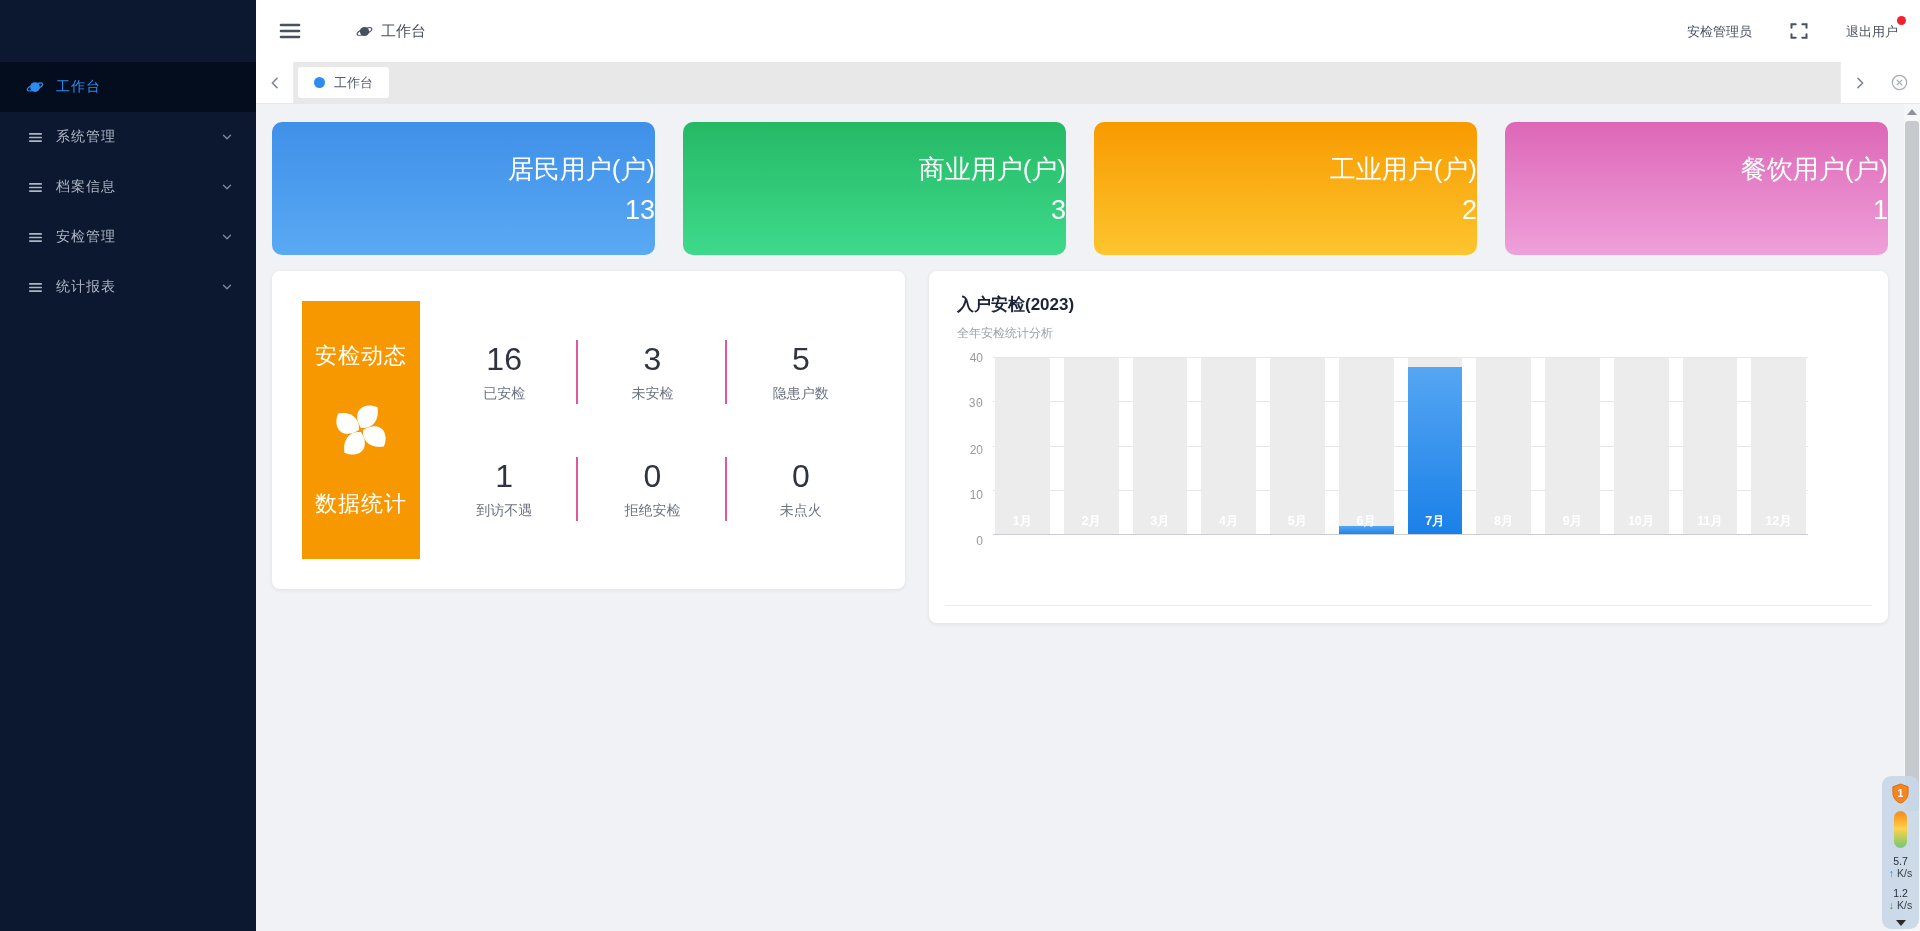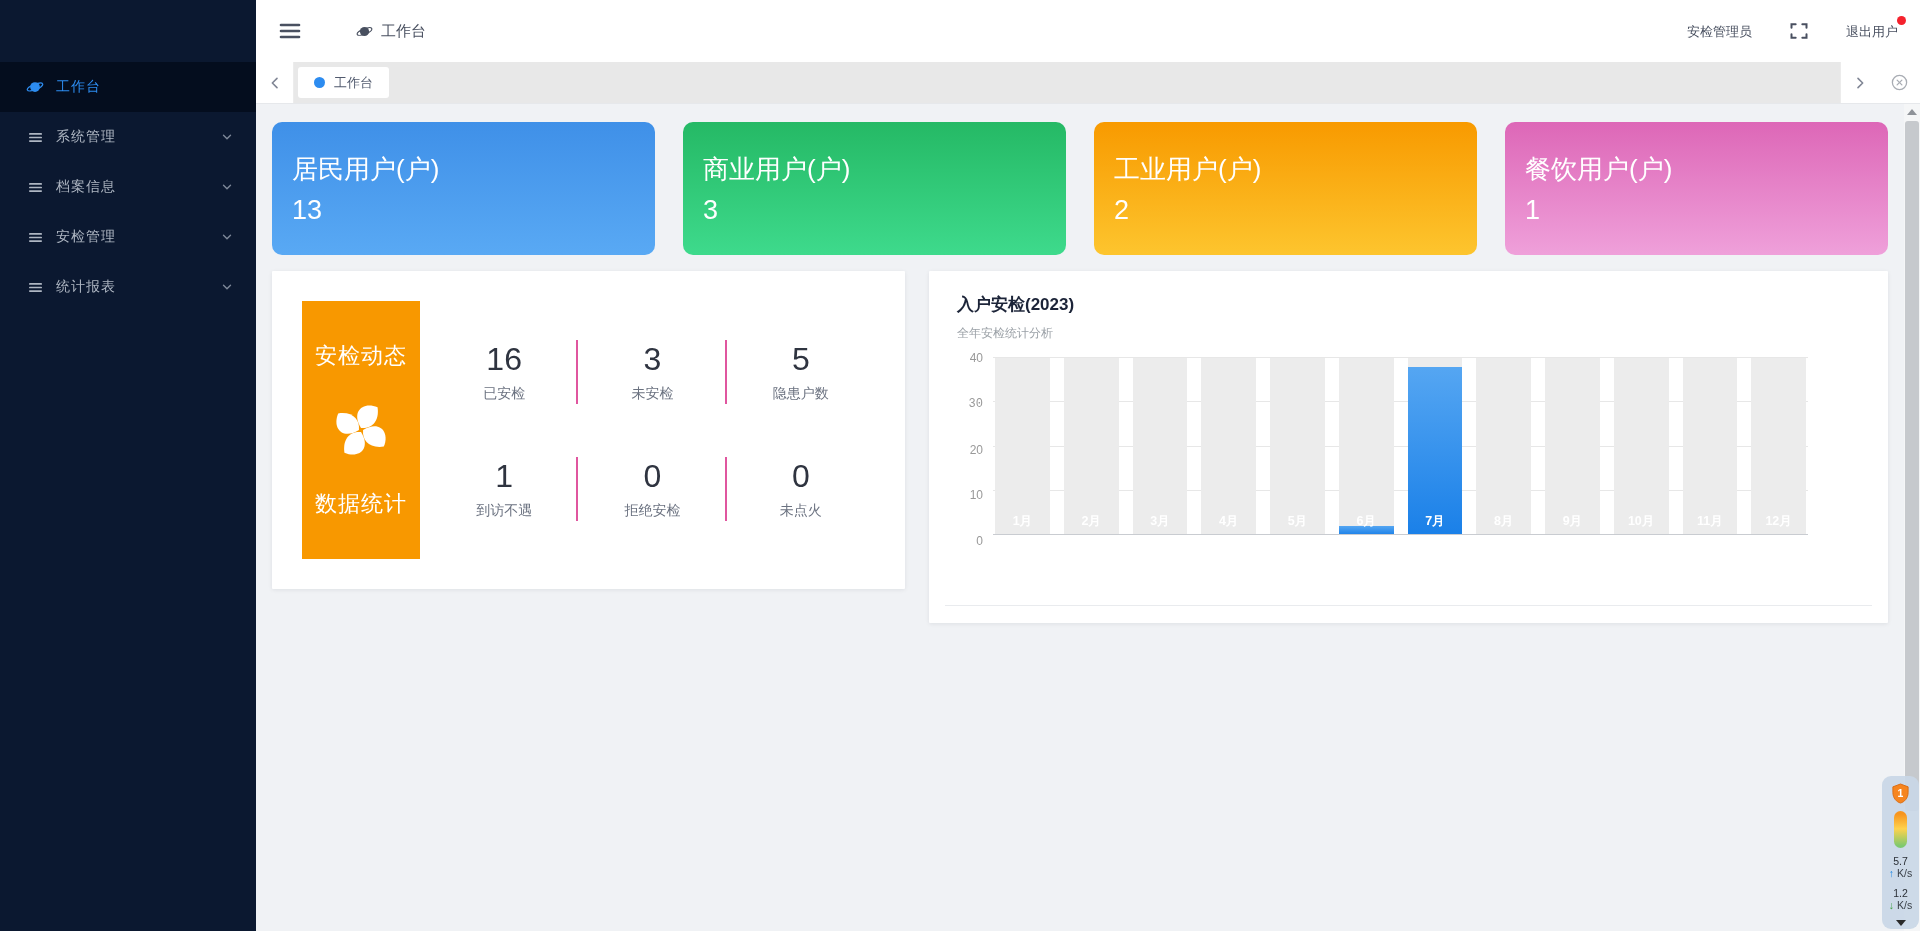--- a/index.html
+++ b/index.html
@@ -30,26 +30,26 @@
   .tab-arrow.left { border-right:1px solid #ececec; }
   .tab-arrow.right { border-left:1px solid #ececec; }
   .tab-strip { flex:1; background:#e8e8e8; display:flex; align-items:center; padding-left:4px; overflow:hidden; }
   .tab { height:31px; background:#fff; border-radius:3px; display:flex; align-items:center; gap:9px; padding:0 16px; font-size:13px; color:#515a6e; cursor:pointer; }
   .tab-dot { width:11px; height:11px; border-radius:50%; background:#2d8cf0; }
   .tab-close { width:42px; display:flex; align-items:center; justify-content:center; cursor:pointer; }
 
   
   .content { position:absolute; left:256px; top:104px; right:16px; bottom:0; padding:18px 16px 0 16px; }
   .cards { display:flex; gap:28px; }
-  .card { flex:1; height:133px; border-radius:10px; color:#fff; display:flex; flex-direction:column; align-items:flex-start; justify-content:center; gap:8px; cursor:pointer;padding-left:20px; }
+  .card { flex:1; height:133px; border-radius:10px; color:#fff; display:flex; flex-direction:column; align-items:flex-end; justify-content:center; gap:8px; cursor:pointer; }
   .card-title { font-size:26px; }
   .card-value { font-size:27px; }
 
   .panels { display:flex; gap:24px; margin-top:16px; align-items:flex-start; }
-  .panel { background:#fff; border-radius:1px; box-shadow:0 1px 4px rgba(0,21,41,.08); }
+  .panel { background:#fff; border-radius:8px; box-shadow:0 1px 4px rgba(0,21,41,.08); }
   .panel-left { width:633px; height:318px; padding:30px; display:flex; }
   .banner { width:118px; background:#f89800; color:#fff; display:flex; flex-direction:column; align-items:center; justify-content:center; gap:30px; }
   .banner-text { font-size:22px; letter-spacing:1px; }
   .stats { flex:1; display:flex; flex-direction:column; justify-content:space-around; padding:12px 0 12px 10px; }
   .stat-row { display:flex; }
   .stat-cell { flex:1; text-align:center; position:relative; padding:6px 0; }
   .stat-cell .divider { position:absolute; right:0; top:50%; transform:translateY(-50%); width:2px; height:64px; }
   .stat-value { font-size:32px; color:#2f3440; }
   .stat-label { font-size:14px; color:#6b7280; margin-top:7px; }
 

